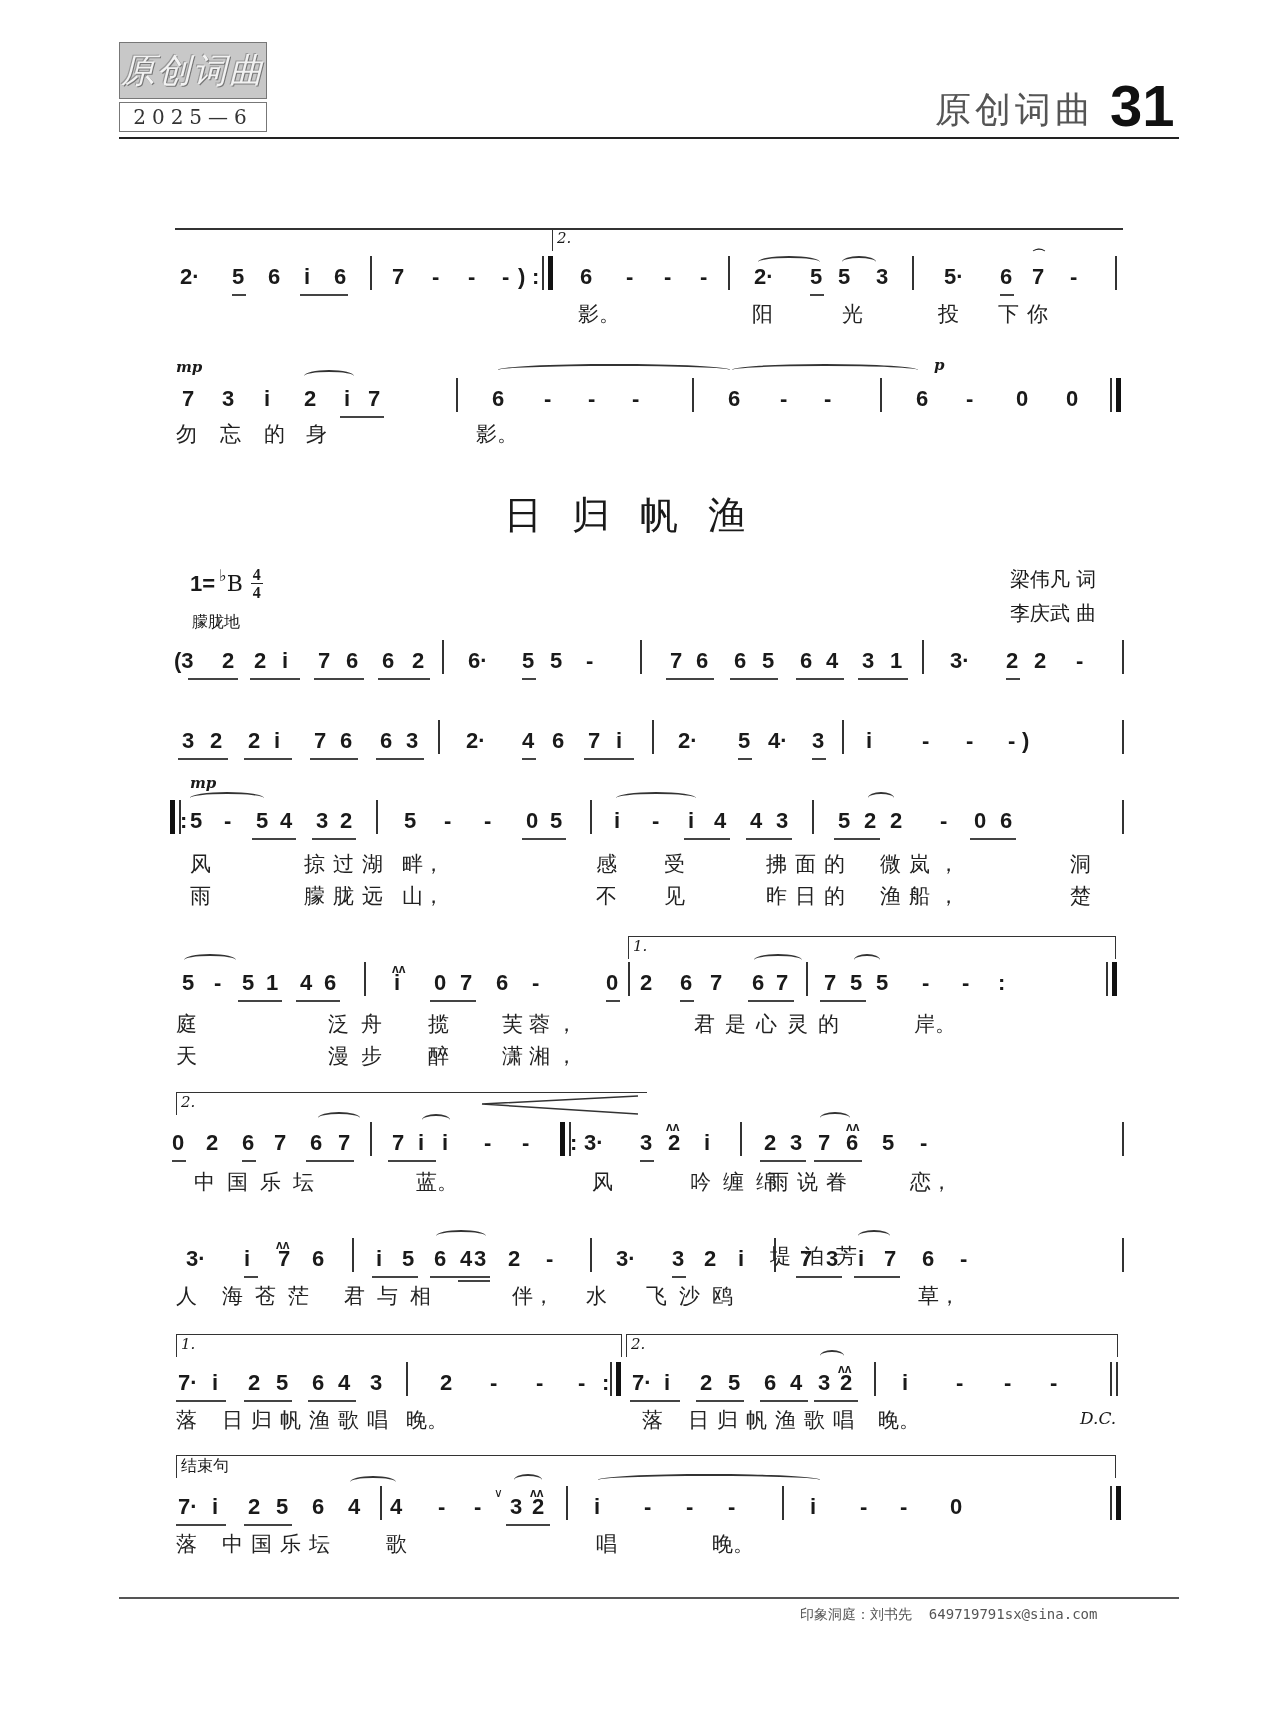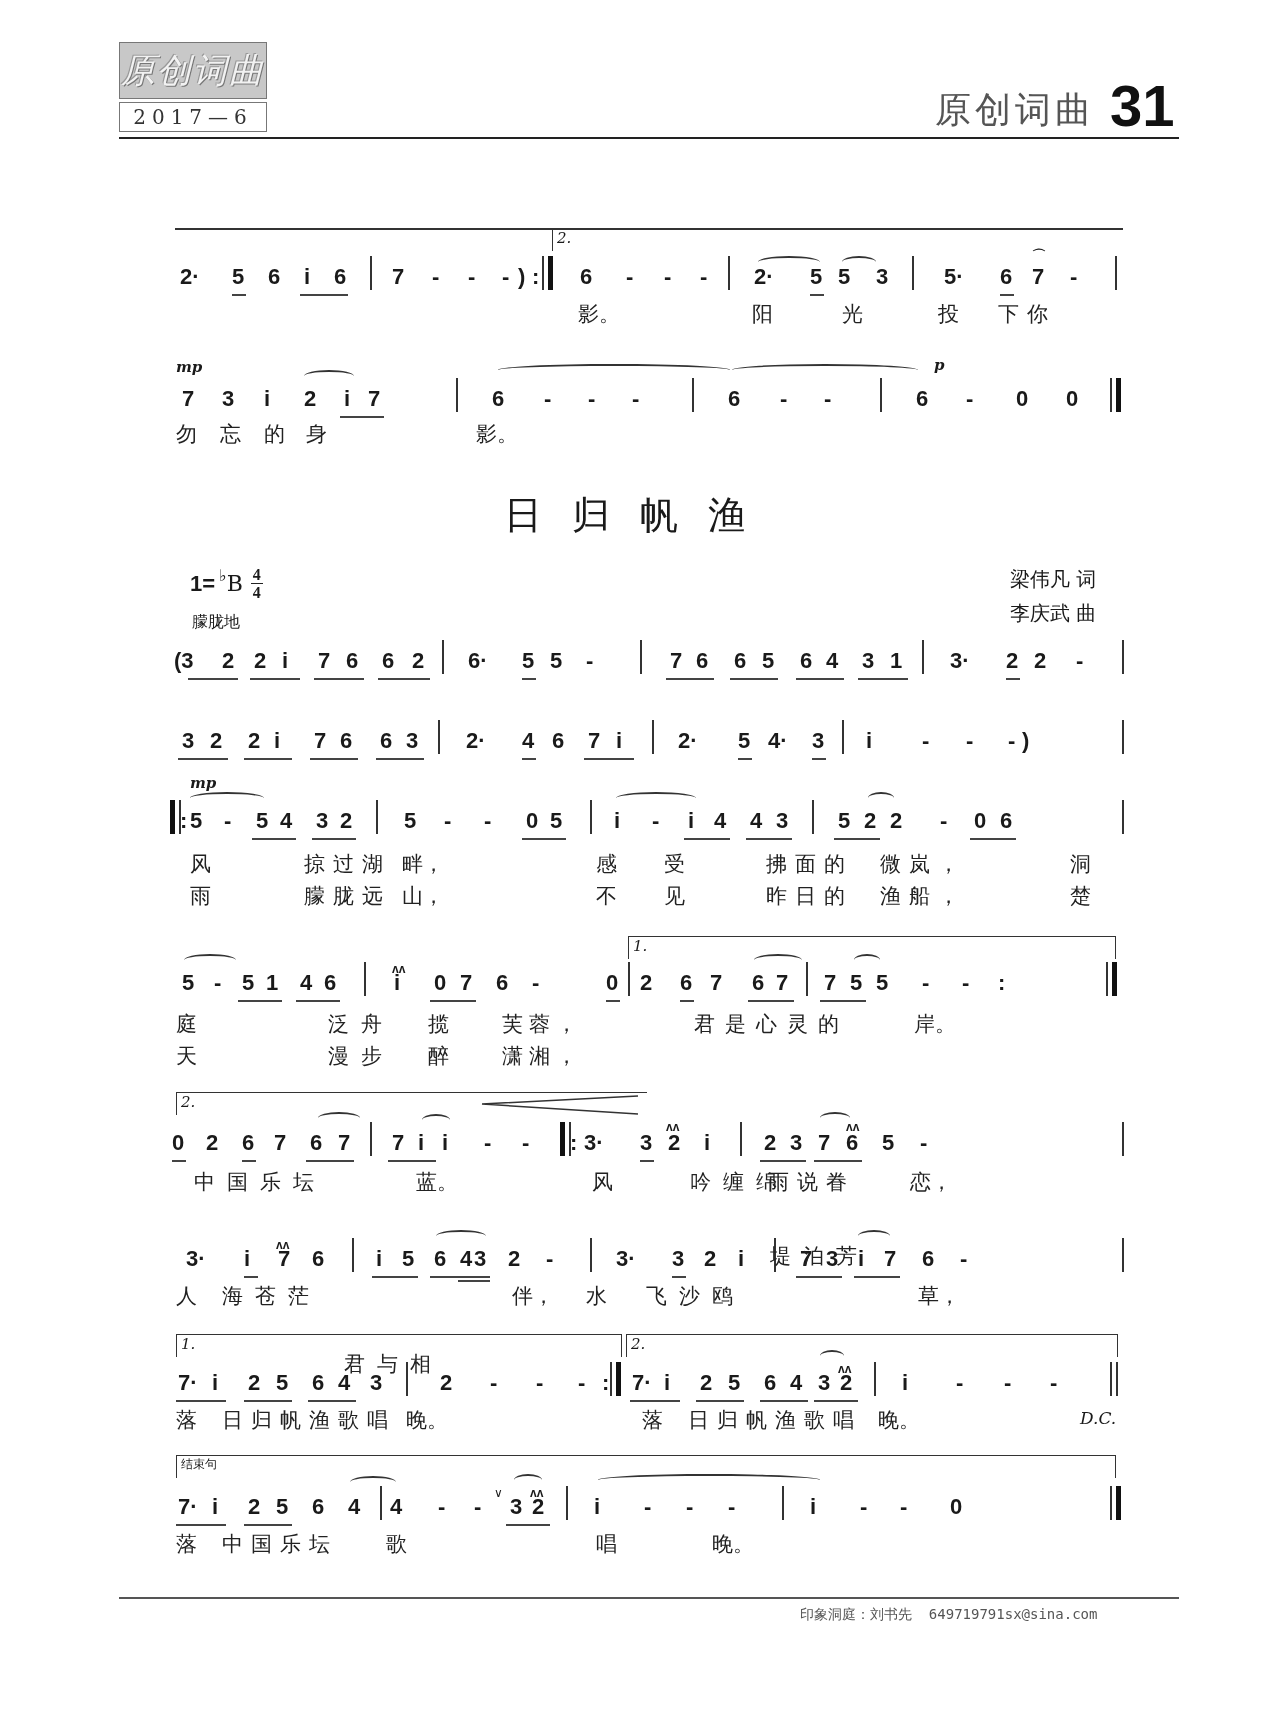--- a/index.html
+++ b/index.html
@@ -27,21 +27,21 @@
   .song-title{left:0;width:1280px;top:490px;text-align:center;font-family:"DejaVu Serif",serif;font-size:38px;letter-spacing:30px;}
   .credit{font-family:"DejaVu Serif",serif;font-size:20px;}
   .footer-rule{left:119px;top:1597px;width:1060px;height:1.5px;background:#555;}
   .footer-text{left:800px;top:1606px;font-family:"DejaVu Sans Mono",monospace;font-size:14px;color:#555;}
 </style>
 </head>
 <body>
 
 <div class="abs logo-box"></div>
 <div class="abs logo-text">原创词曲</div>
-<div class="abs issue-box">2017—6</div>
+<div class="abs issue-box">2025—6</div>
 <div class="abs section-title">原创词曲</div>
 <div class="abs page-number">31</div>
 <div class="abs header-rule"></div>
 
 <div class="abs" style="left:175px;top:228px;width:948px;height:1.5px;background:#333;"></div>
 <div class="volta" style="left:552px;top:228px;width:570px;">
     <span>2.</span>
   </div>
 <div class="row" style="top:256px;">
   <span class="n" style="left:10px">2·</span>
@@ -413,21 +413,21 @@
   <div class="arc" style="left:688px;top:-8px;width:32px"></div>
   <span class="n" style="left:688px">i</span>
   <span class="n" style="left:714px">7</span>
   <div class="ul" style="left:684px;width:46px"></div>
   <span class="n" style="left:752px">6</span>
   <span class="n" style="left:790px">-</span>
   <div class="bar" style="left:952px"></div>
 </div>
 <div class="lyr" style="left:176px;top:1282px">人</div>
 <div class="lyr" style="left:222px;top:1282px;letter-spacing:12px">海苍茫</div>
-<div class="lyr" style="left:344px;top:1350px;letter-spacing:12px">君与相</div>
+<div class="lyr" style="left:344px;top:1282px;letter-spacing:12px">君与相</div>
 <div class="lyr" style="left:512px;top:1282px">伴，</div>
 <div class="lyr" style="left:586px;top:1282px">水</div>
 <div class="lyr" style="left:646px;top:1282px;letter-spacing:12px">飞沙鸥</div>
 <div class="lyr" style="left:770px;top:1242px;letter-spacing:12px">堤泊芳</div>
 <div class="lyr" style="left:918px;top:1282px">草，</div>
 
 <div class="volta volta-r" style="left:176px;top:1334px;width:444px;">
     <span>1.</span>
   </div>
 <div class="volta volta-r" style="left:626px;top:1334px;width:490px;">
@@ -474,21 +474,21 @@
 </div>
 <div class="lyr" style="left:176px;top:1406px">落</div>
 <div class="lyr" style="left:222px;top:1406px;letter-spacing:8px">日归帆渔歌唱</div>
 <div class="lyr" style="left:406px;top:1406px">晚。</div>
 <div class="lyr" style="left:642px;top:1406px">落</div>
 <div class="lyr" style="left:688px;top:1406px;letter-spacing:8px">日归帆渔歌唱</div>
 <div class="lyr" style="left:878px;top:1406px">晚。</div>
 <div class="abs" style="left:1080px;top:1408px;font-family:'DejaVu Serif',serif;font-style:italic;font-size:17px">D.C.</div>
 
 <div class="volta volta-r" style="left:176px;top:1455px;width:938px;">
-  <span style="font-style:normal;font-family:'DejaVu Sans',sans-serif;font-size:12px">结束句</span>
+  <span style="font-style:normal;font-family:'DejaVu Sans',sans-serif;font-size:16px">结束句</span>
 </div>
 <div class="row" style="top:1486px;">
   <span class="n" style="left:8px">7·</span>
   <span class="n" style="left:42px">i</span>
   <div class="ul" style="left:6px;width:50px"></div>
   <span class="n" style="left:78px">2</span>
   <span class="n" style="left:106px">5</span>
   <div class="ul" style="left:74px;width:48px"></div>
   <span class="n" style="left:142px">6</span>
   <div class="arc" style="left:180px;top:-10px;width:46px"></div>

